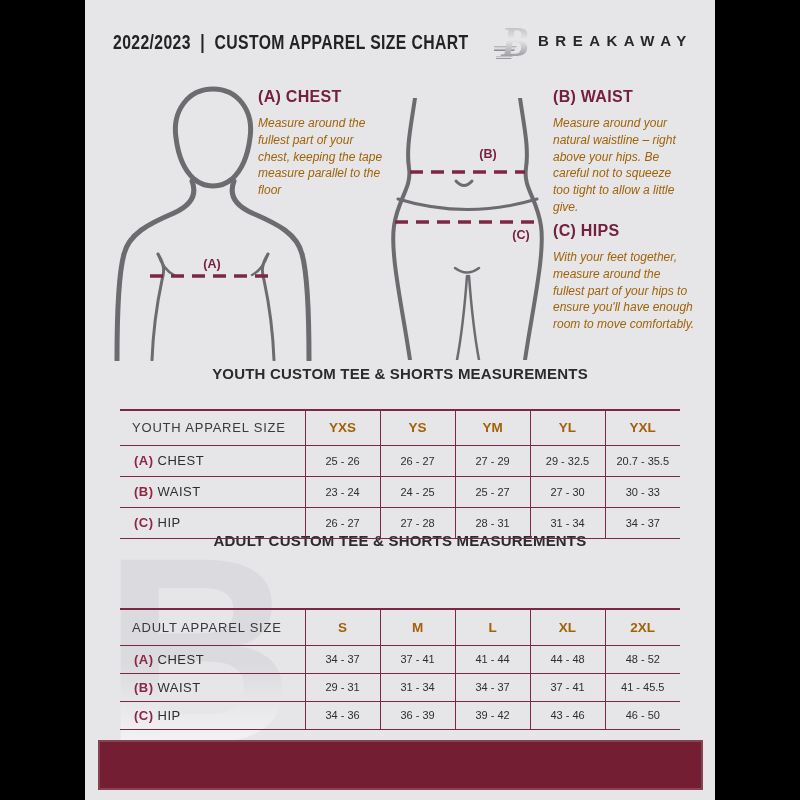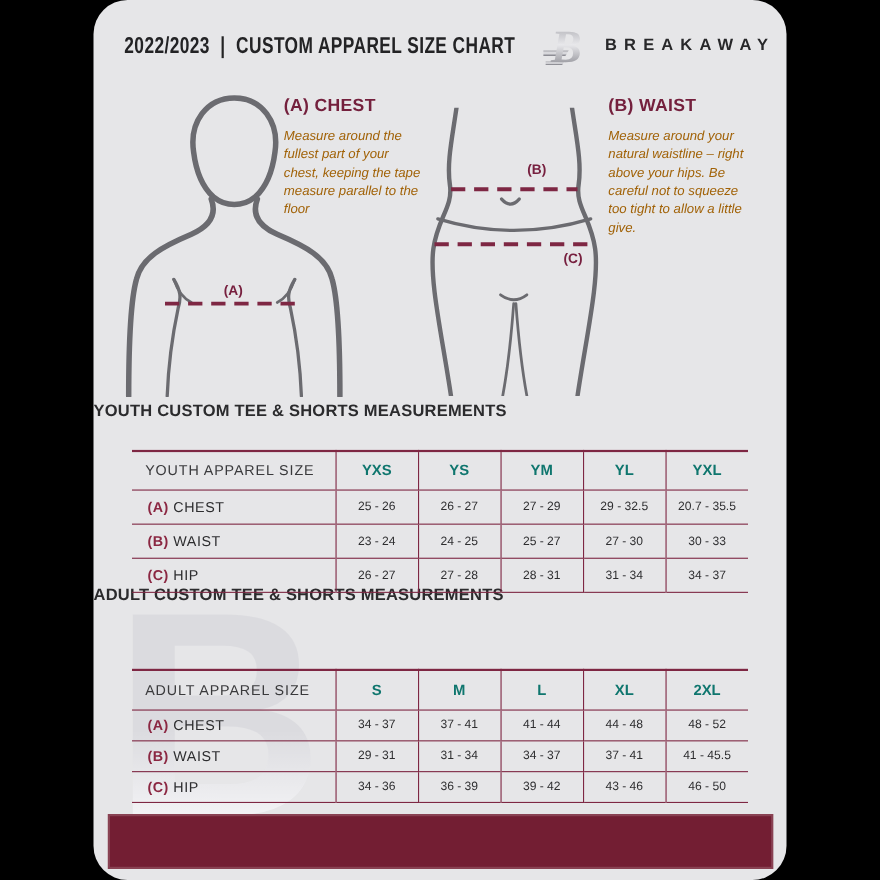--- a/index.html
+++ b/index.html
@@ -1,47 +1,47 @@
 <!DOCTYPE html>
 <html><head>
 <meta charset="utf-8">
 <style>
   html,body{margin:0;padding:0;}
   body{width:800px;height:800px;background:#000;font-family:"Liberation Sans",sans-serif;}
   .canvas{position:relative;width:800px;height:800px;background:#000;overflow:hidden;}
-  .page{position:absolute;left:85px;top:0;width:630px;height:800px;background:#E6E6E8;overflow:hidden;border-radius:31px;}
+  .page{position:absolute;left:85px;top:0;width:630px;height:800px;background:#E6E6E8;overflow:hidden;}
 
   
   .title{position:absolute;left:28px;top:30px;font-size:21px;font-weight:800;
          letter-spacing:.5px;color:#232325;white-space:pre;transform:scaleX(.75);
          transform-origin:left center;}
   .brand{position:absolute;left:408px;top:18px;display:flex;align-items:center;gap:9px;}
-  .brand-text{font-size:15px;font-weight:800;letter-spacing:6.5px;color:#28282A;margin-left:12px;}
+  .brand-text{font-size:15px;font-weight:800;letter-spacing:6.5px;color:#28282A;}
 
   
   .fig{position:absolute;}
   .fig path,.fig line{fill:none;stroke:#6B6B70;stroke-linecap:round;}
   .dash{stroke:#7E2743 !important;stroke-width:3.5;stroke-dasharray:13 8;stroke-linecap:butt !important;}
   .marker{font-family:"Liberation Sans",sans-serif;font-size:12.5px;font-weight:800;fill:#77203F;}
   .guide-block{position:absolute;z-index:2;}
   .guide-h{font-size:16px;font-weight:800;letter-spacing:.3px;color:#74203D;margin:0 0 9px 0;}
   .guide-p{font-size:12px;font-style:italic;line-height:1.4;color:#a16207;margin:0;}
 
   
-  .sec-title{position:absolute;left:0;width:630px;font-size:15px;
+  .sec-title{position:absolute;left:0;width:630px;text-align:center;font-size:15px;
              font-weight:700;letter-spacing:.2px;color:#2B2B2D;}
   .sec-unit{position:absolute;left:16px;width:752px;text-align:right;font-size:13px;
             font-style:italic;color:#2E2E30;}
   table{position:absolute;left:35px;width:560px;border-collapse:collapse;table-layout:fixed;z-index:1;}
   col.c0{width:185px;} col.cv{width:75px;}
   thead tr{border-top:2.5px solid #7E2743;margin-top:20px;}
   tr{border-bottom:1.5px solid #7E2743;}
   th,td{border-left:1.5px solid #7E2743;background:transparent;}
   th.c0,td.c0{border-left:none;text-align:left;}
-  th{font-size:13.5px;font-weight:700;color:#0f766e;text-align:center;}
+  th{font-size:13.5px;font-weight:700;color:#a16207;text-align:center;}
   th.c0{font-weight:400;font-size:13px;letter-spacing:.8px;color:#3A3A3C;padding-left:12px;}
   td{font-size:11px;color:#2E2E30;text-align:center;}
   td.c0{padding-left:14px;font-size:13px;letter-spacing:.5px;}
   td.c0 .pfx{font-weight:800;color:#8B2742;margin-right:4px;}
   .yt thead tr{height:35px;} .yt tbody tr{height:31px;}
   .at thead tr{height:36px;} .at tbody tr{height:28px;}
 
   
   .watermark{position:absolute;left:18px;top:518px;z-index:0;font-size:265px;font-weight:800;
              line-height:1;background:linear-gradient(180deg,#DBDBDF 55%,#F7F7F9 90%);
@@ -100,20 +100,24 @@
     </svg>
 
     <div class="guide-block" style="left:173px;top:88px;width:128px;">
       <div class="guide-h">(A) CHEST</div>
       <p class="guide-p">Measure around the fullest part of your chest, keeping the tape measure parallel to the floor</p>
     </div>
     <div class="guide-block" style="left:468px;top:88px;width:138px;">
       <div class="guide-h">(B) WAIST</div>
       <p class="guide-p">Measure around your natural waistline – right above your hips. Be careful not to squeeze too tight to allow a little give.</p>
     </div>
+    <div class="guide-block" style="left:468px;top:222px;width:142px;">
+      <div class="guide-h">(C) HIPS</div>
+      <p class="guide-p">With your feet together, measure around the fullest part of your hips to ensure you'll have enough room to move comfortably.</p>
+    </div>
 
     <div class="watermark">B</div>
 
     <div class="sec-title" style="top:365px;">YOUTH CUSTOM TEE &amp; SHORTS MEASUREMENTS</div>
     <div class="sec-unit" style="top:385px;">Unit: Inches</div>
     <table class="yt" style="top:409px;">
       <colgroup>
           <col class="c0">
           <col class="cv">
           <col class="cv">

